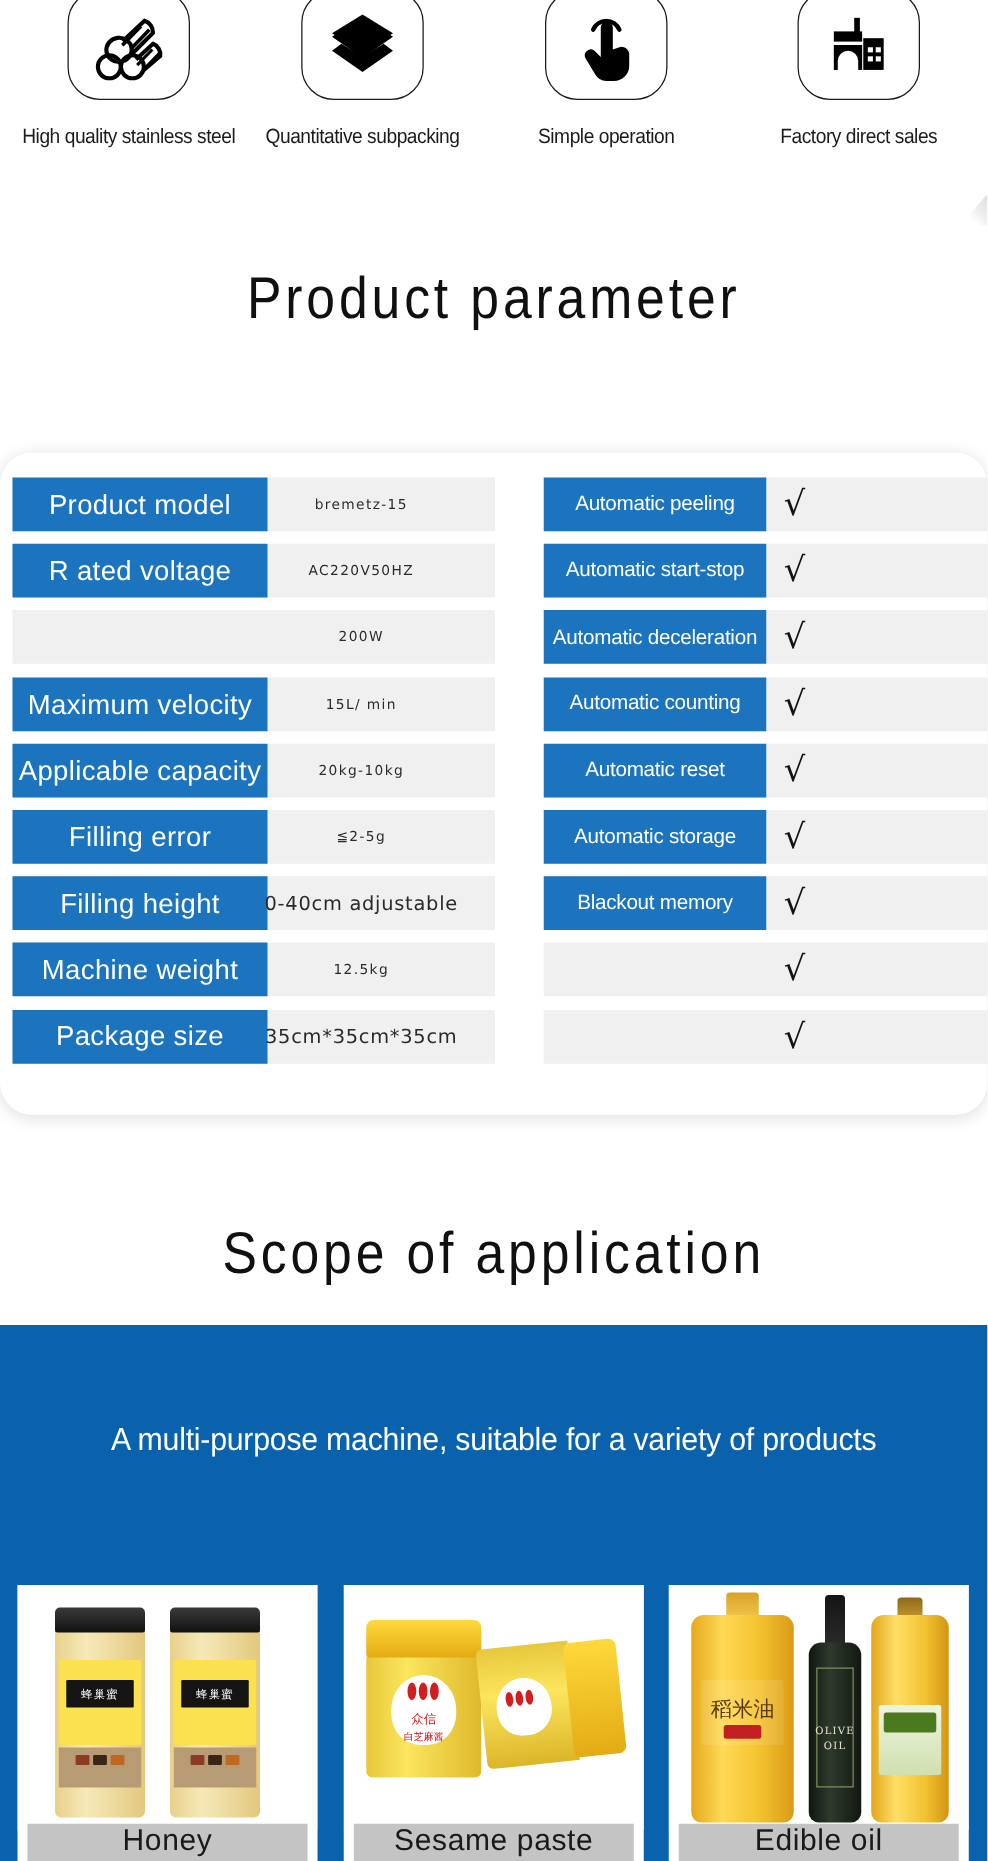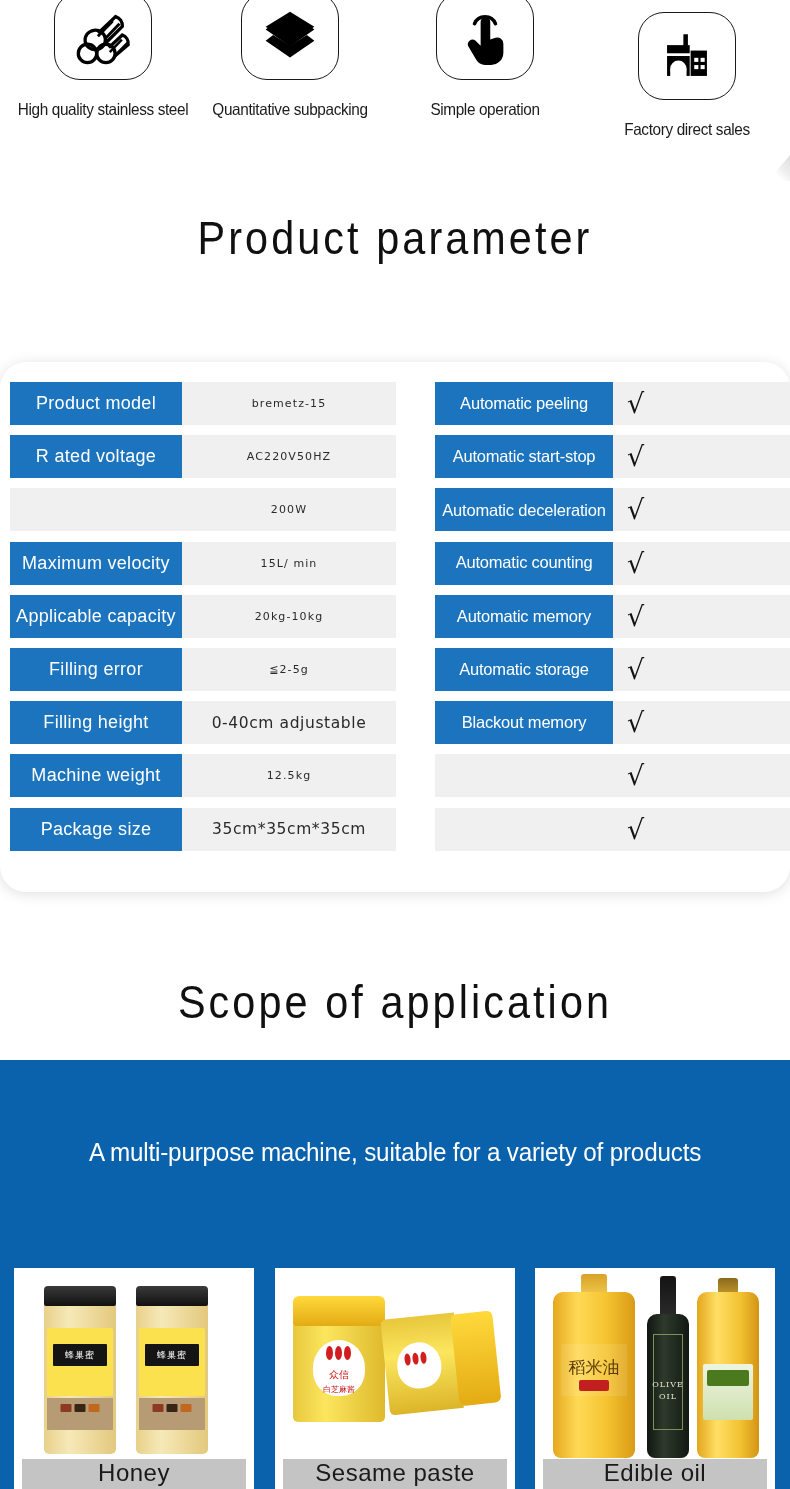--- a/index.html
+++ b/index.html
@@ -122,22 +122,22 @@
     background: #1b74bd;
     color: #ffffff;
     display: flex;
     align-items: center;
     justify-content: center;
     box-sizing: border-box;
     line-height: 1.05;
     text-align: center;
   }
   .param-col.left .param-key {
-    width: 172px;
-    font-size: 18px;
+    width: 204px;
+    font-size: 22px;
     font-family: "Liberation Sans Narrow", "Liberation Sans", sans-serif;
     letter-spacing: 0.3px;
     padding: 16px 4px;
   }
   .param-col.right .param-key {
     width: 178px;
     font-size: 16.5px;
     font-family: "Liberation Sans Narrow", "Liberation Sans", sans-serif;
     letter-spacing: -0.2px;
     transform-origin: center;
@@ -317,21 +317,21 @@
   <div class="feature-item" style="left:390px;">
     <div class="feature-icon-box">
       <svg width="56" height="58" viewBox="0 0 64 64">
         <path d="M20 18 A13 13 0 0 1 44 18" fill="none" stroke="#000" stroke-width="4" stroke-linecap="round"></path>
         <path d="M27 16 a5.5 5.5 0 0 1 11 0 v20 l6 -2 a7 7 0 0 1 9 7 v10 a14 14 0 0 1 -14 14 h-7 a12 12 0 0 1 -10 -6 L13 44 a5.5 5.5 0 0 1 8 -7 l6 6 z" fill="#000"></path>
       </svg>
     </div>
     <div class="feature-label">Simple operation</div>
   </div>
 
-  <div class="feature-item" style="left:592px;margin-top:20px;">
+  <div class="feature-item" style="left:592px;">
     <div class="feature-icon-box">
       <svg width="60" height="58" viewBox="0 0 64 64">
         <rect x="28" y="8" width="5" height="14" fill="#000"></rect>
         <rect x="10" y="20" width="25" height="9" fill="#000"></rect>
         <rect x="10" y="32" width="25" height="22" fill="#000"></rect>
         <circle cx="22.5" cy="46" r="9" fill="#fff"></circle>
         <rect x="13.5" y="46" width="18" height="9" fill="#fff"></rect>
         <rect x="36" y="26" width="18" height="28" fill="#000"></rect>
         <rect x="40" y="34" width="4.5" height="4.5" fill="#fff"></rect>
         <rect x="47" y="34" width="4.5" height="4.5" fill="#fff"></rect>
@@ -411,21 +411,21 @@
           <div class="param-key two-line">Automatic deceleration</div>
           <div class="param-val">√</div>
         </div>
         <div class="param-row">
           <div class="param-strip"></div>
           <div class="param-key tight">Automatic counting</div>
           <div class="param-val">√</div>
         </div>
         <div class="param-row">
           <div class="param-strip"></div>
-          <div class="param-key">Automatic memory</div>
+          <div class="param-key">Automatic reset</div>
           <div class="param-val">√</div>
         </div>
         <div class="param-row">
           <div class="param-strip"></div>
           <div class="param-key tight">Automatic storage</div>
           <div class="param-val">√</div>
         </div>
         <div class="param-row">
           <div class="param-strip"></div>
           <div class="param-key">Blackout memory</div>

